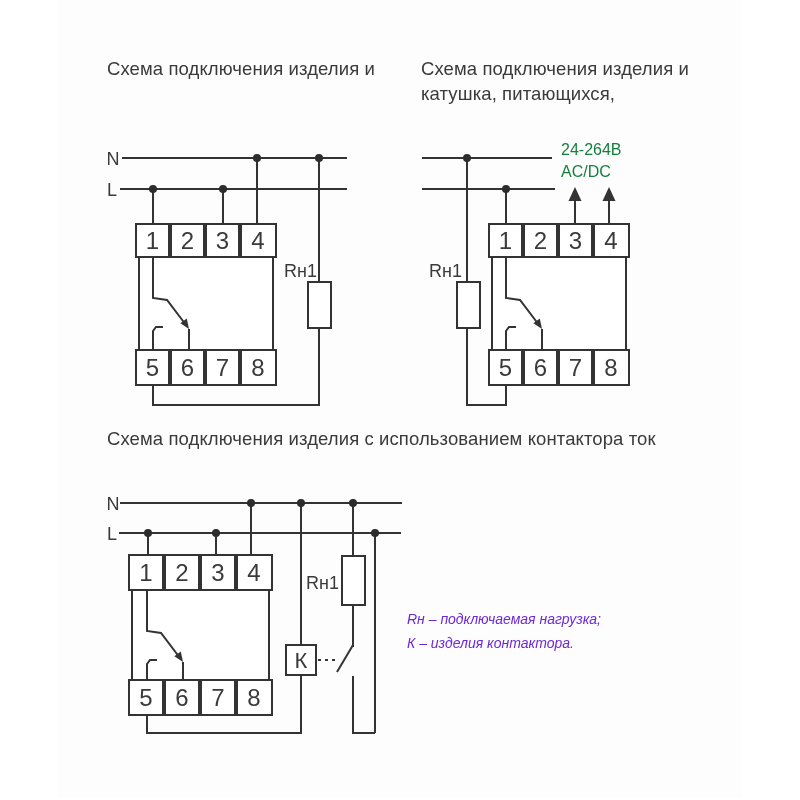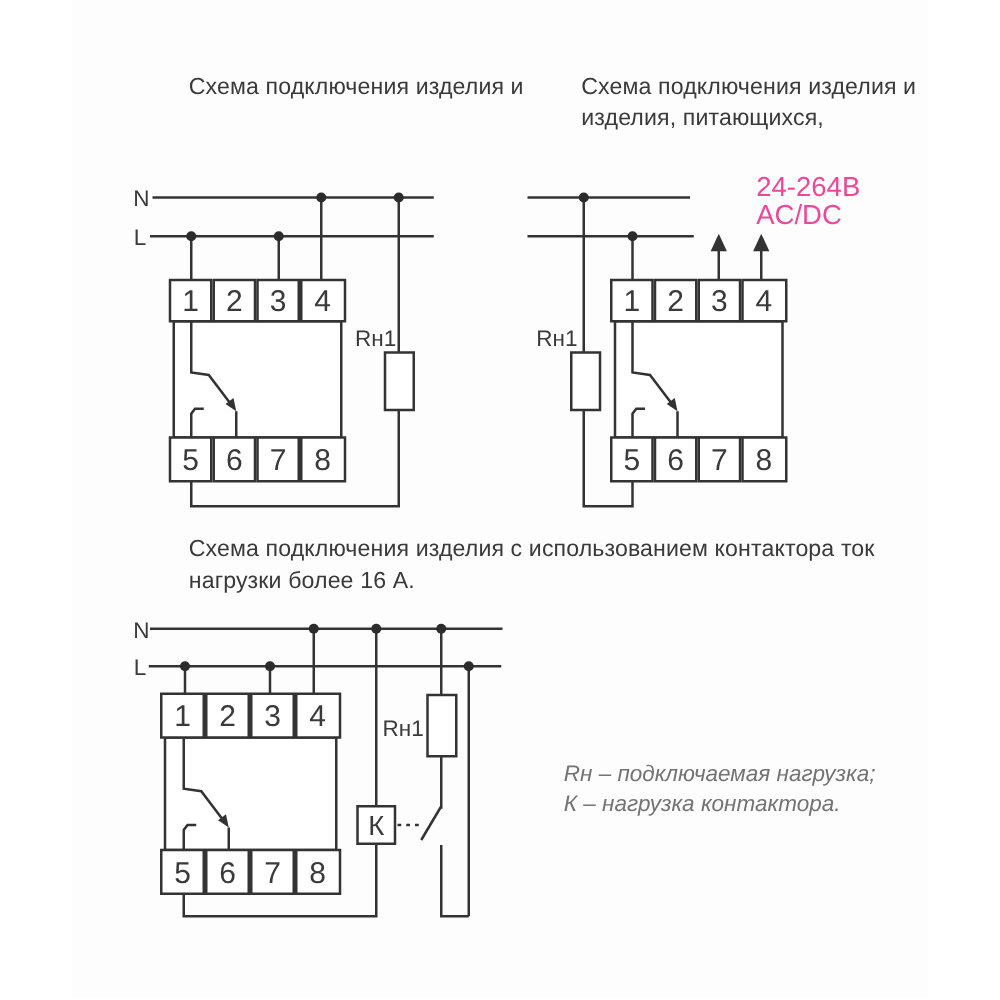--- a/index.html
+++ b/index.html
@@ -1,22 +1,22 @@
 <!DOCTYPE html>
 <html><head>
 <meta charset="utf-8">
 <style>
   html,body{margin:0;padding:0;background:#ffffff;}
   .canvas{position:relative;width:800px;height:800px;background:#ffffff;overflow:hidden;
           font-family:"Liberation Sans", sans-serif;color:#333333;}
   .scan-area{position:absolute;left:57px;top:0;width:685px;height:798px;background:#fdfdfd;}
-  .abs{position:absolute;margin-left:44px;}
+  .abs{position:absolute;}
   .title{font-size:18.5px;line-height:25px;color:#3a3a3a;letter-spacing:0.1px;}
-  .supply{font-size:22px;line-height:22px;color:#ec4899;}
-  .legend{font-size:18px;line-height:24px;color:#737373;font-style:italic;}
+  .supply{font-size:16px;line-height:22px;color:#15803d;}
+  .legend{font-size:14px;line-height:24px;color:#6d28d9;font-style:italic;}
   svg{position:absolute;left:0;top:0;}
   svg .wire{stroke:#333333;stroke-width:2;fill:none;}
   svg .whitebox{stroke:#333333;stroke-width:2;fill:#ffffff;}
   svg .dot{fill:#2c2c2c;stroke:none;}
   svg .solid{fill:#333333;stroke:none;}
   svg .dashed{stroke:#333333;stroke-width:2;fill:none;stroke-dasharray:3 4;}
   svg text{fill:#3a3a3a;stroke:none;font-family:"Liberation Sans", sans-serif;}
   .tnum{font-size:24px;}
   .buslbl{font-size:18px;}
   .loadlbl{font-size:18px;}
@@ -204,30 +204,29 @@
       </g>
     </g>
   </svg>
 
   <div class="abs title" style="left:107px;top:56px;width:300px;">
     <div>Схема подключения изделия и</div>
   </div>
 
   <div class="abs title" style="left:421px;top:56px;width:310px;">
     <div>Схема подключения изделия и</div>
-    <div>изделия, питающихся,</div>
+    <div>катушка, питающихся,</div>
   </div>
 
   <div class="abs supply" style="left:561px;top:139px;">
     <div>24-264В</div>
     <div>AC/DC</div>
   </div>
 
   <div class="abs title" style="left:107px;top:426px;width:640px;">
     <div>Схема подключения изделия с использованием контактора ток</div>
-    <div>нагрузки более 16 А.</div>
   </div>
 
   <div class="abs legend" style="left:407px;top:607px;">
     <div>Rн – подключаемая нагрузка;</div>
-    <div>К – нагрузка контактора.</div>
+    <div>К – изделия контактора.</div>
   </div>
 </div>
 
 </body></html>

